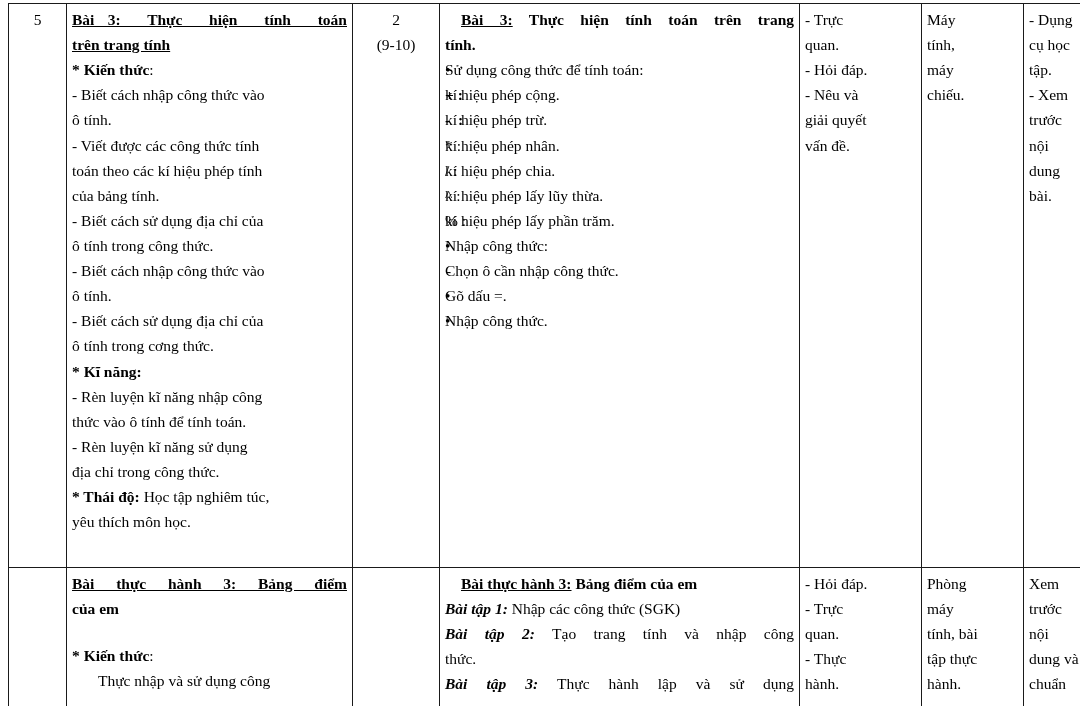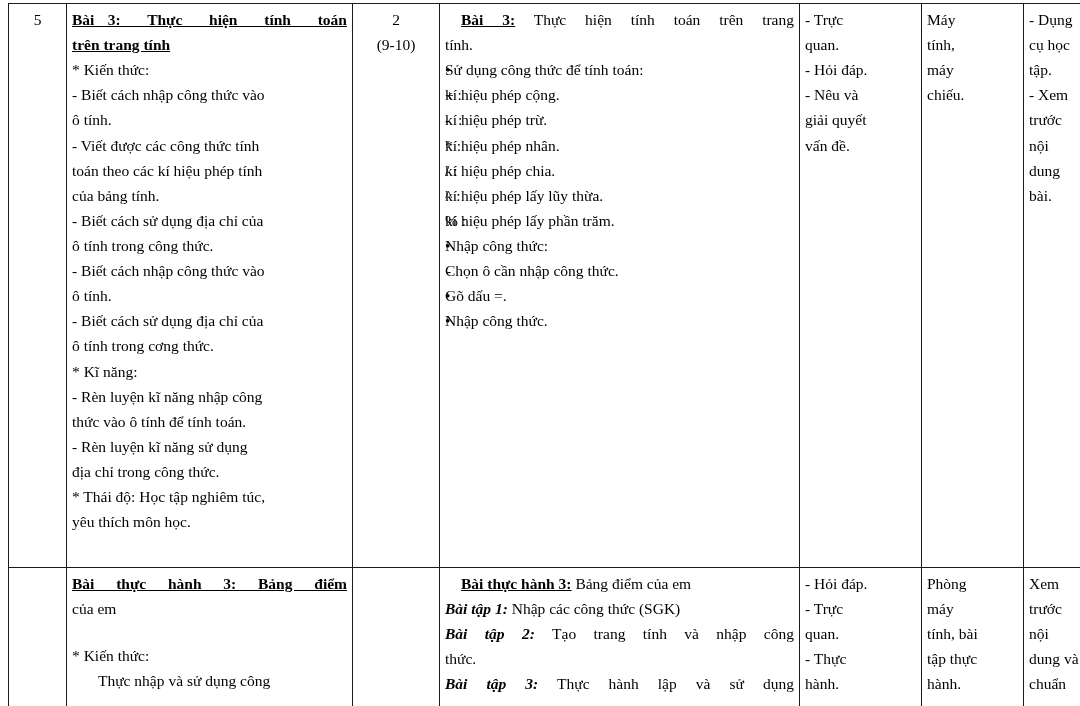--- a/index.html
+++ b/index.html
@@ -57,21 +57,21 @@
     text-align: center;
     font-size: 15.5px;
     line-height: 1.5;
   }
 
   p.ln {
     margin: 0;
     padding: 0;
     white-space: pre-wrap;
   }
-  .b  { font-weight: normal; }
+  .b  { font-weight: bold; }
   .bu { font-weight: bold; text-decoration: underline; margin-left: 16px; }
   .biu { font-weight: bold; font-style: italic; }
   .indent { text-indent: 26px; }
   .bullet { padding-left: 16px; position: relative; }
   .bullet::before {
     content: "\2022";
     position: absolute;
     left: 0px;
     top: 0;
   }

